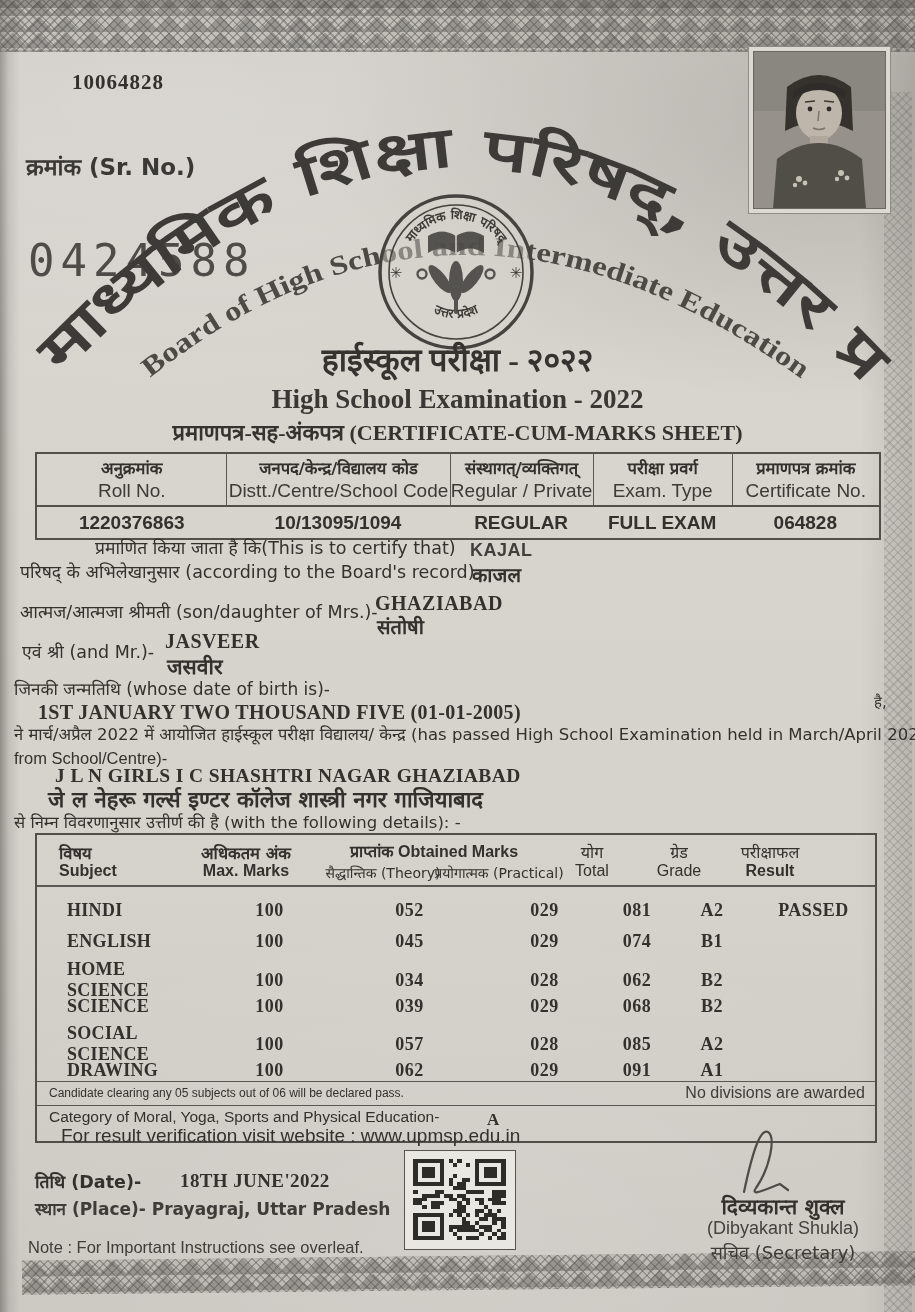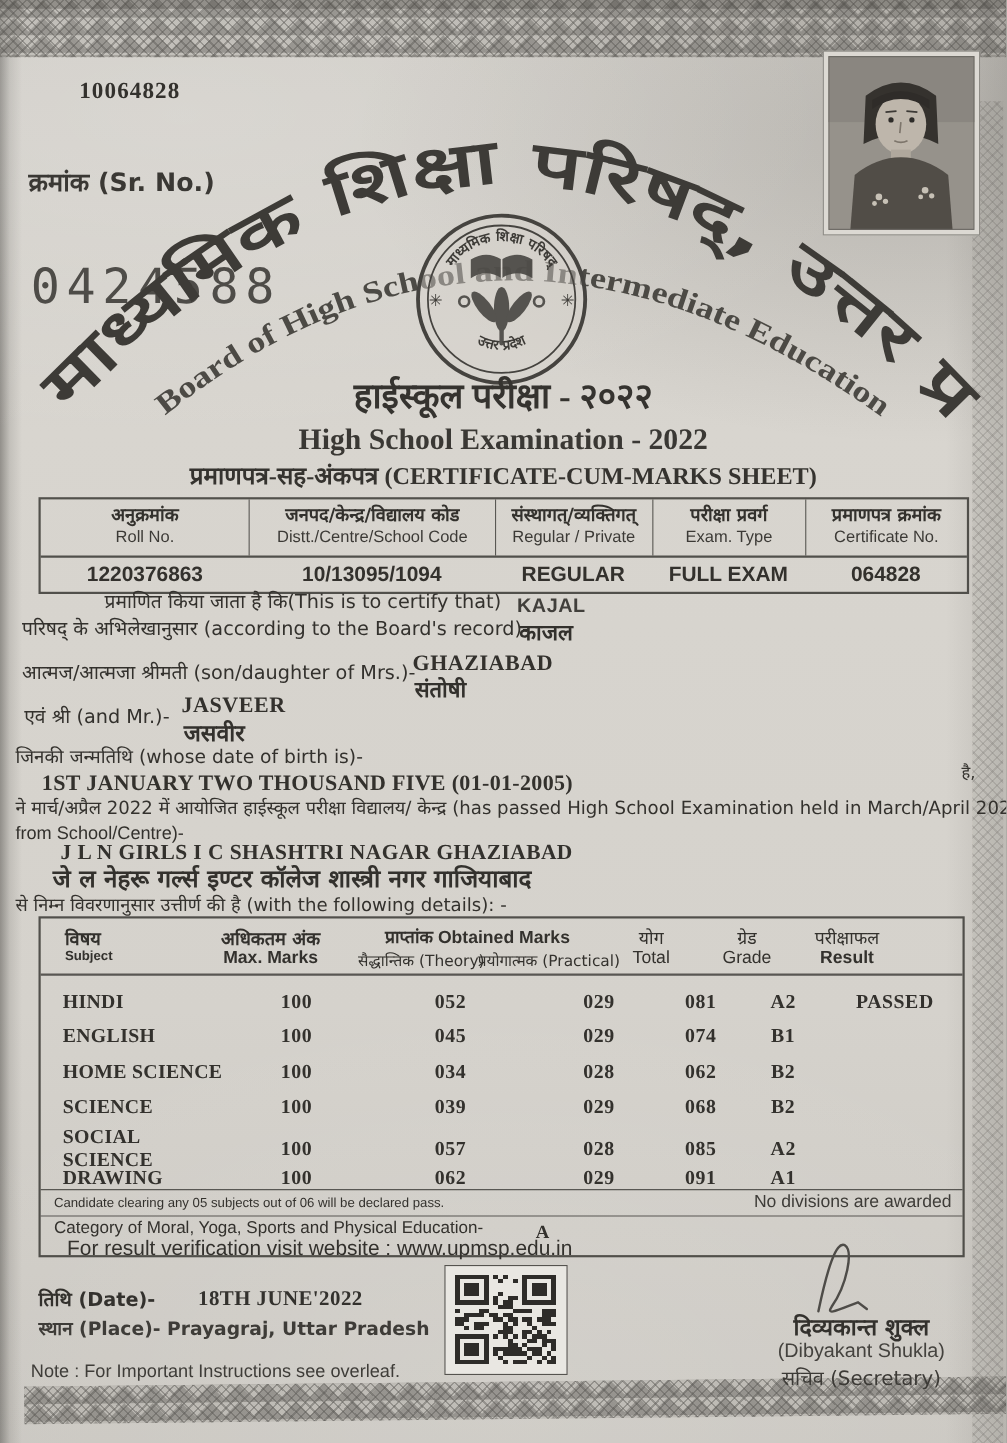--- a/index.html
+++ b/index.html
@@ -39,31 +39,31 @@
     position:absolute;left:35px;top:452px;width:842px;height:84px;
     border:2px solid rgba(58,56,52,.85);
   }
   .itable .hrow{position:absolute;top:0;left:0;right:0;height:51px;display:flex;border-bottom:2px solid rgba(58,56,52,.85);}
   .itable .vrow{position:absolute;top:53px;left:0;right:0;bottom:0;display:flex;align-items:center;}
   .itable .cell{box-sizing:border-box;text-align:center;padding-top:4px;}
   .itable .cell+.cell{border-left:1.5px solid rgba(58,56,52,.8);}
   .itable .vcell{box-sizing:border-box;text-align:center;font-size:19px;font-weight:bold;}
   .c1{width:22.5%;} .c2{width:26.5%;} .c3{width:17%;} .c4{width:16.5%;} .c5{width:17.5%;}
   .hHi{font-size:16.5px;font-weight:bold;line-height:1.35;}
-  .hEn{font-size:15px;line-height:1.2;color:#3c3a36;}
+  .hEn{font-size:19px;line-height:1.2;color:#3c3a36;}
   .mtable{
     position:absolute;left:35px;top:833px;width:842px;height:310px;
     border:2px solid rgba(58,56,52,.85);box-sizing:border-box;
   }
   .mhead{position:absolute;white-space:nowrap;}
   .mdiv{position:absolute;left:0;right:0;height:0;border-top:2px solid rgba(58,56,52,.8);}
   .mrow{position:absolute;left:0;width:838px;height:31px;display:grid;
     grid-template-columns:170px 125px 155px 115px 70px 80px 123px;align-items:center;}
   .mrow span{text-align:center;font-family:"Liberation Serif",serif;font-weight:bold;font-size:18px;letter-spacing:.5px;}
-  .mrow .subj{text-align:left;padding-left:20px;letter-spacing:.3px;}
+  .mrow .subj{text-align:left;padding-left:30px;letter-spacing:.3px;}
   .note-l{position:absolute;left:12px;top:251px;font-size:12px;}
   .note-r{position:absolute;right:10px;top:249px;font-size:16px;color:#3e3c38;}
   .cat1{position:absolute;left:12px;top:273px;font-size:15.5px;}
   .cat2{position:absolute;left:24px;top:290px;font-size:19px;}
   .catA{position:absolute;left:450px;top:275px;font-size:17px;font-weight:bold;font-family:"Liberation Serif",serif;}
   .photo{position:absolute;left:748px;top:46px;width:133px;height:158px;background:#dcd9d3;
     padding:4px;border:1px solid rgba(90,88,84,.6);box-sizing:content-box;}
   .sig-block{position:absolute;left:688px;width:190px;text-align:center;}
 </style>
 </head>
@@ -197,21 +197,21 @@
 
   <div class="abs dev" style="left:14px;top:726px;font-size:16.5px;">ने मार्च/अप्रैल 2022 में आयोजित हाईस्कूल परीक्षा विद्यालय/ केन्द्र (has passed High School Examination held in March/April 2022</div>
   <div class="abs" style="left:14px;top:749px;font-size:16.5px;">from School/Centre)-</div>
 
   <div class="abs serif b" style="left:55px;top:765px;font-size:19.5px;letter-spacing:.4px;">J L N GIRLS I C SHASHTRI NAGAR GHAZIABAD</div>
   <div class="abs dev b" style="left:48px;top:787px;font-size:22px;">जे ल नेहरू गर्ल्स इण्टर कॉलेज शास्त्री नगर गाजियाबाद</div>
   <div class="abs dev" style="left:14px;top:814px;font-size:16.5px;">से निम्न विवरणानुसार उत्तीर्ण की है (with the following details): -</div>
 
   <div class="mtable">
     <div class="mhead dev b" style="left:22px;top:6px;font-size:16.5px;">विषय</div>
-    <div class="mhead b" style="left:22px;top:27px;font-size:12px;">Subject</div>
+    <div class="mhead b" style="left:22px;top:27px;font-size:16px;">Subject</div>
     <div class="mhead dev b" style="left:209px;top:6px;font-size:16.5px;transform:translateX(-50%);">अधिकतम अंक</div>
     <div class="mhead b" style="left:209px;top:27px;font-size:16px;transform:translateX(-50%);">Max. Marks</div>
     <div class="mhead" style="left:397px;top:5px;font-size:16px;transform:translateX(-50%);">
       <span class="dev b">प्राप्तांक</span>
       <span class="b">Obtained Marks</span>
     </div>
     <div class="mhead dev" style="left:346px;top:28px;font-size:14px;transform:translateX(-50%);">सैद्धान्तिक (Theory)</div>
     <div class="mhead dev" style="left:462px;top:28px;font-size:14px;transform:translateX(-50%);">प्रयोगात्मक (Practical)</div>
     <div class="mhead dev" style="left:555px;top:6px;font-size:16px;transform:translateX(-50%);">योग</div>
     <div class="mhead" style="left:555px;top:27px;font-size:16px;transform:translateX(-50%);">Total</div>

